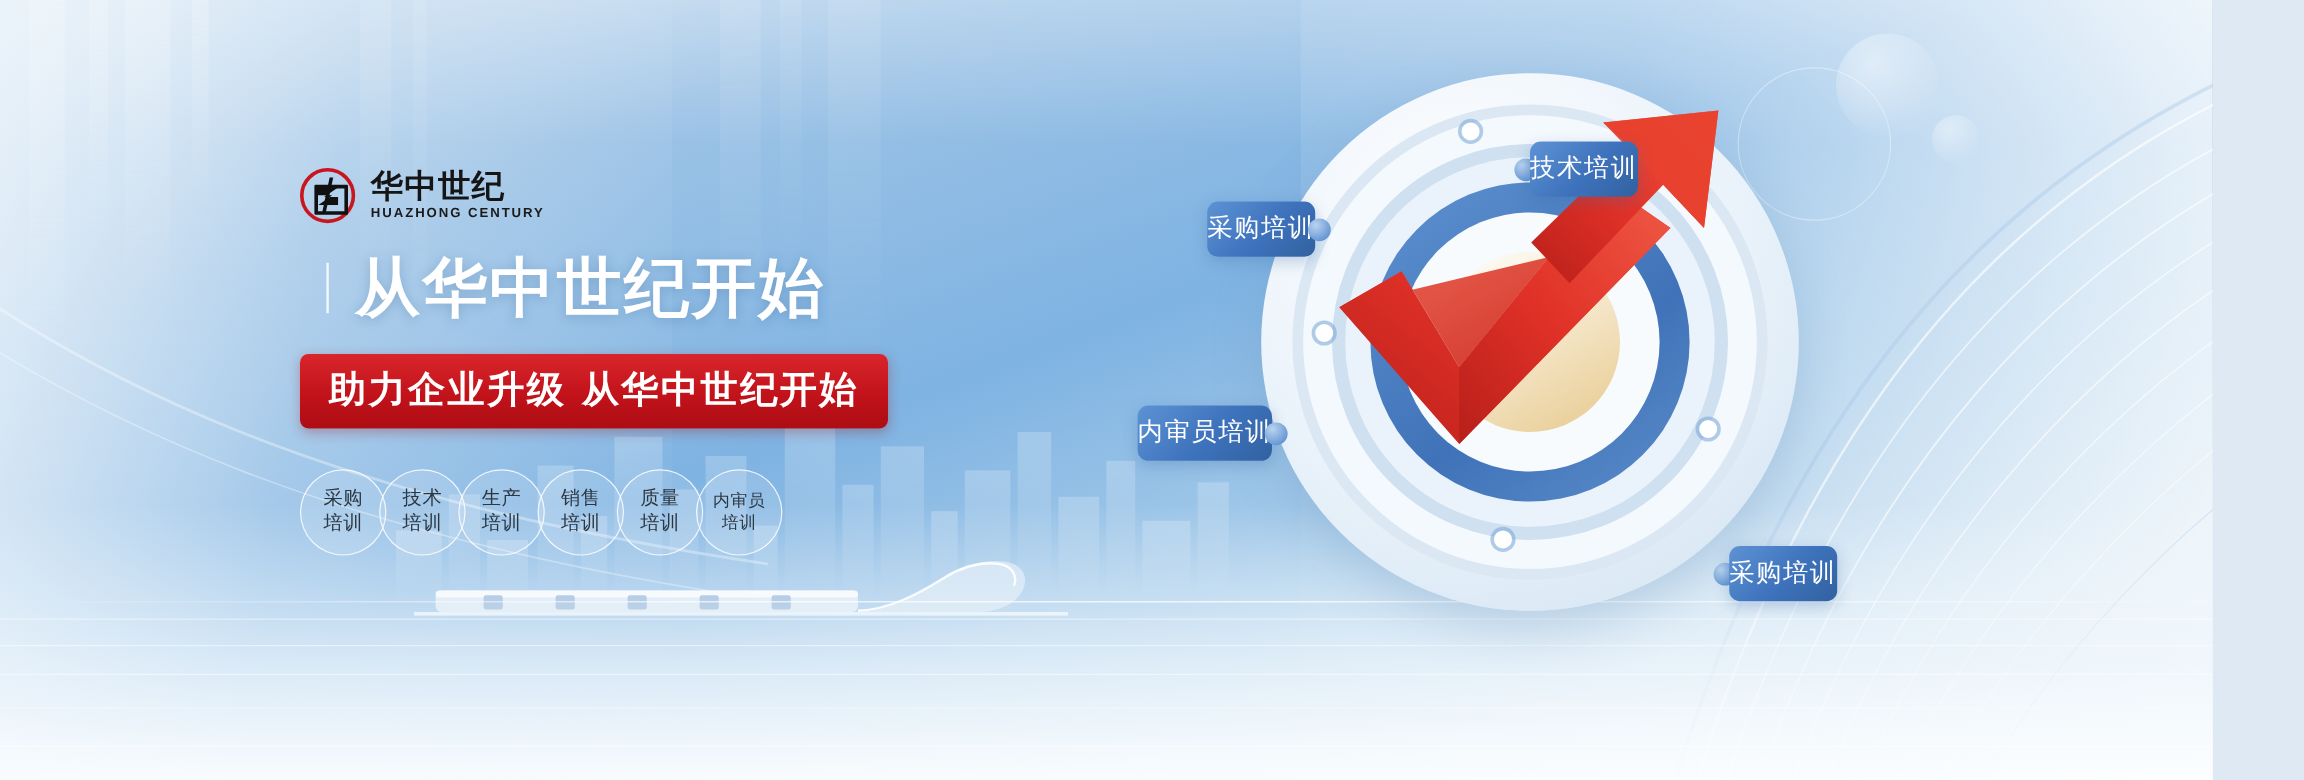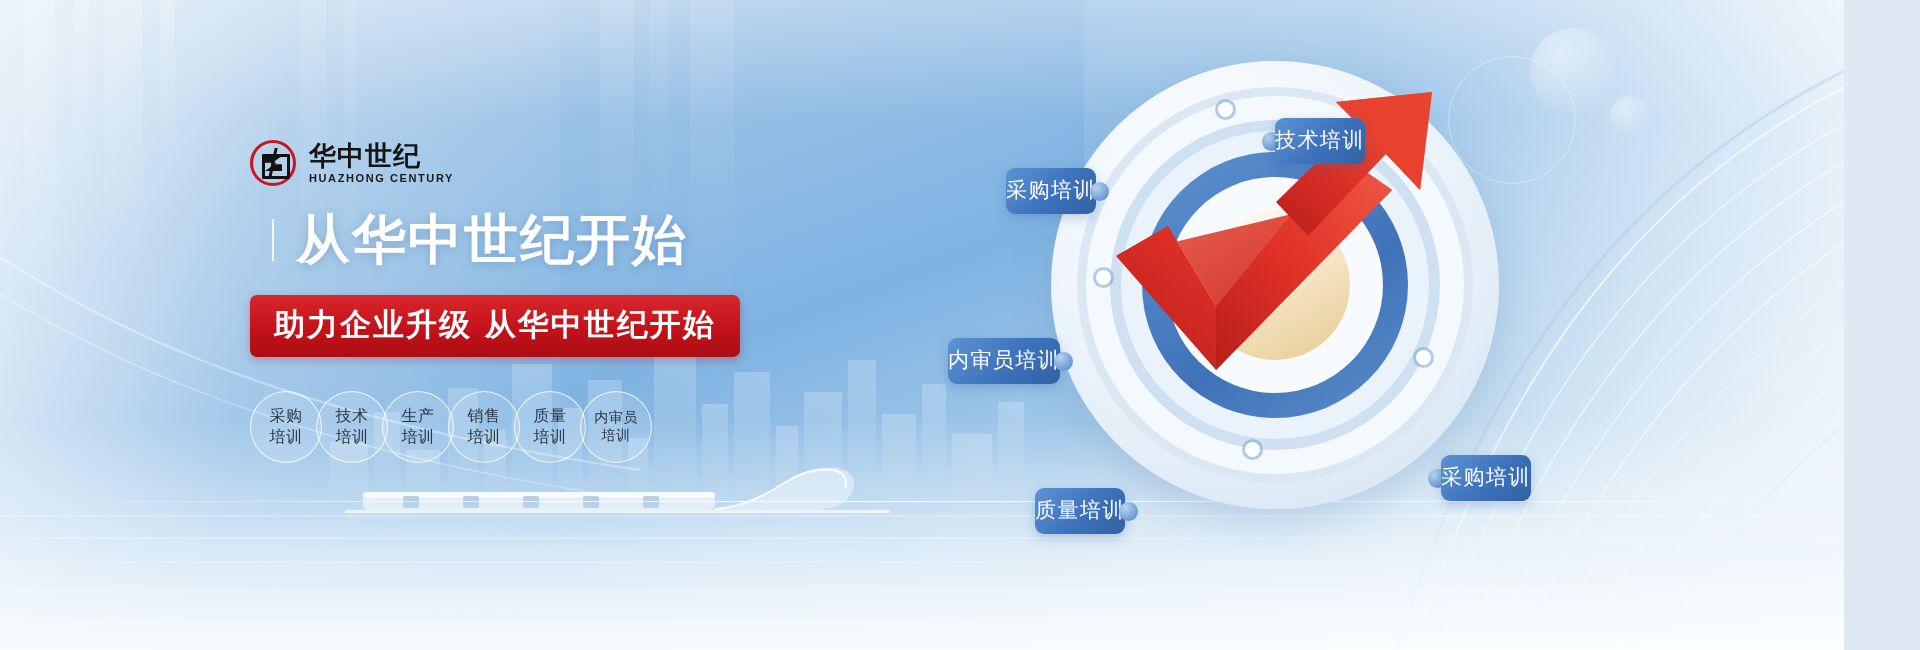--- a/index.html
+++ b/index.html
@@ -342,18 +342,14 @@
   <div class="tag dot-right" style="left:948px;top:338px;">
     <div class="tag-pill">内审员培训</div>
     <div class="tag-dot"></div>
   </div>
 
   <div class="tag dot-left" style="left:1428px;top:455px;">
     <div class="tag-dot"></div>
     <div class="tag-pill">采购培训</div>
   </div>
 
-  <div class="tag dot-right" style="left:1035px;top:488px;">
-    <div class="tag-pill">质量培训</div>
-    <div class="tag-dot"></div>
-  </div>
 
 </div>
 
 </body></html>

